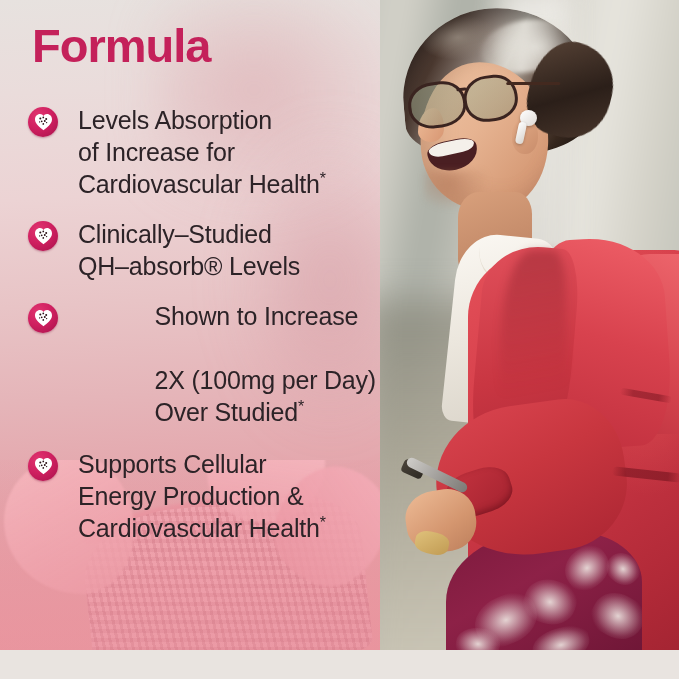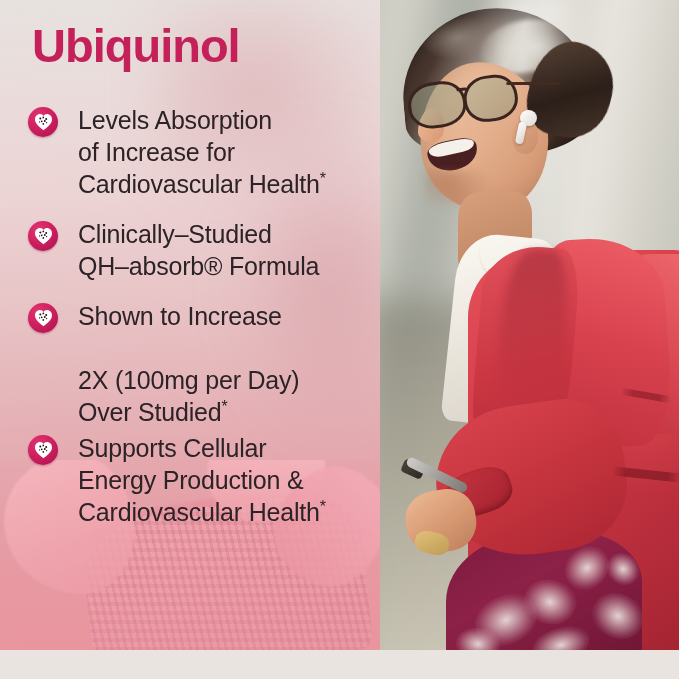--- a/index.html
+++ b/index.html
@@ -361,21 +361,21 @@
     left: 28px;
     top: 104px;
     width: 348px;
   }
   .benefit {
     position: relative;
     display: flex;
     align-items: flex-start;
     margin-bottom: 18px;
   }
-  .benefit:nth-child(3) { margin-bottom: 4px; }
+  .benefit:nth-child(3) { margin-bottom: 20px; justify-content: space-between; }
 
   .bullet-icon {
     flex: 0 0 auto;
     width: 30px;
     height: 30px;
     margin-top: 3px;
     margin-right: 20px;
     border-radius: 50%;
     background: radial-gradient(circle at 34% 28%, #e0346f 0%, #cf2060 46%, #a7114b 100%);
     box-shadow: 0 1px 2px rgba(120,10,55,.35);
@@ -433,21 +433,21 @@
     <div class="basket-wrap">
       <div class="basket-rim"></div>
       <div class="basket-body"></div>
       <div class="scarf-a"></div>
       <div class="scarf-b"></div>
       <div class="scarf-c"></div>
       <div class="pink-veil"></div>
     </div>
 
     <div class="panel-inner">
-      <div class="title">Ubiquinol</div>
+      <div class="title">Formula</div>
 
       <div class="benefit-list">
 
         <div class="benefit">
           <span class="bullet-icon">
             <svg width="19" height="18" viewBox="0 0 19 18" aria-hidden="true">
               <path d="M9.5 17.2C6.6 14.8 1 11 1 6.4 1 3.3 3.2 1 6 1c1.6 0 2.9.8 3.5 2 .6-1.2 1.9-2 3.5-2 2.8 0 5 2.3 5 5.4 0 4.6-5.6 8.4-8.5 10.8z" fill="#ffffff"></path>
               <circle cx="6.3" cy="5.6" r="1.0" fill="#2a1016"></circle>
               <circle cx="9.3" cy="4.4" r="0.85" fill="#2a1016"></circle>
               <circle cx="12.2" cy="5.9" r="1.0" fill="#2a1016"></circle>
@@ -474,21 +474,21 @@
               <circle cx="12.2" cy="5.9" r="1.0" fill="#2a1016"></circle>
               <circle cx="7.7" cy="8.3" r="0.85" fill="#2a1016"></circle>
               <circle cx="10.8" cy="8.0" r="0.95" fill="#2a1016"></circle>
               <circle cx="9.3" cy="10.9" r="0.85" fill="#2a1016"></circle>
               <circle cx="12.6" cy="9.6" r="0.7" fill="#2a1016"></circle>
               <circle cx="5.6" cy="8.9" r="0.6" fill="#2a1016"></circle>
             </svg>
           </span>
           <div class="benefit-text">
             <span>Clinically–Studied</span><br>
-            <span>QH–absorb® Formula</span>
+            <span>QH–absorb® Levels</span>
           </div>
         </div>
 
         <div class="benefit">
           <span class="bullet-icon">
             <svg width="19" height="18" viewBox="0 0 19 18" aria-hidden="true">
               <path d="M9.5 17.2C6.6 14.8 1 11 1 6.4 1 3.3 3.2 1 6 1c1.6 0 2.9.8 3.5 2 .6-1.2 1.9-2 3.5-2 2.8 0 5 2.3 5 5.4 0 4.6-5.6 8.4-8.5 10.8z" fill="#ffffff"></path>
               <circle cx="6.3" cy="5.6" r="1.0" fill="#2a1016"></circle>
               <circle cx="9.3" cy="4.4" r="0.85" fill="#2a1016"></circle>
               <circle cx="12.2" cy="5.9" r="1.0" fill="#2a1016"></circle>

